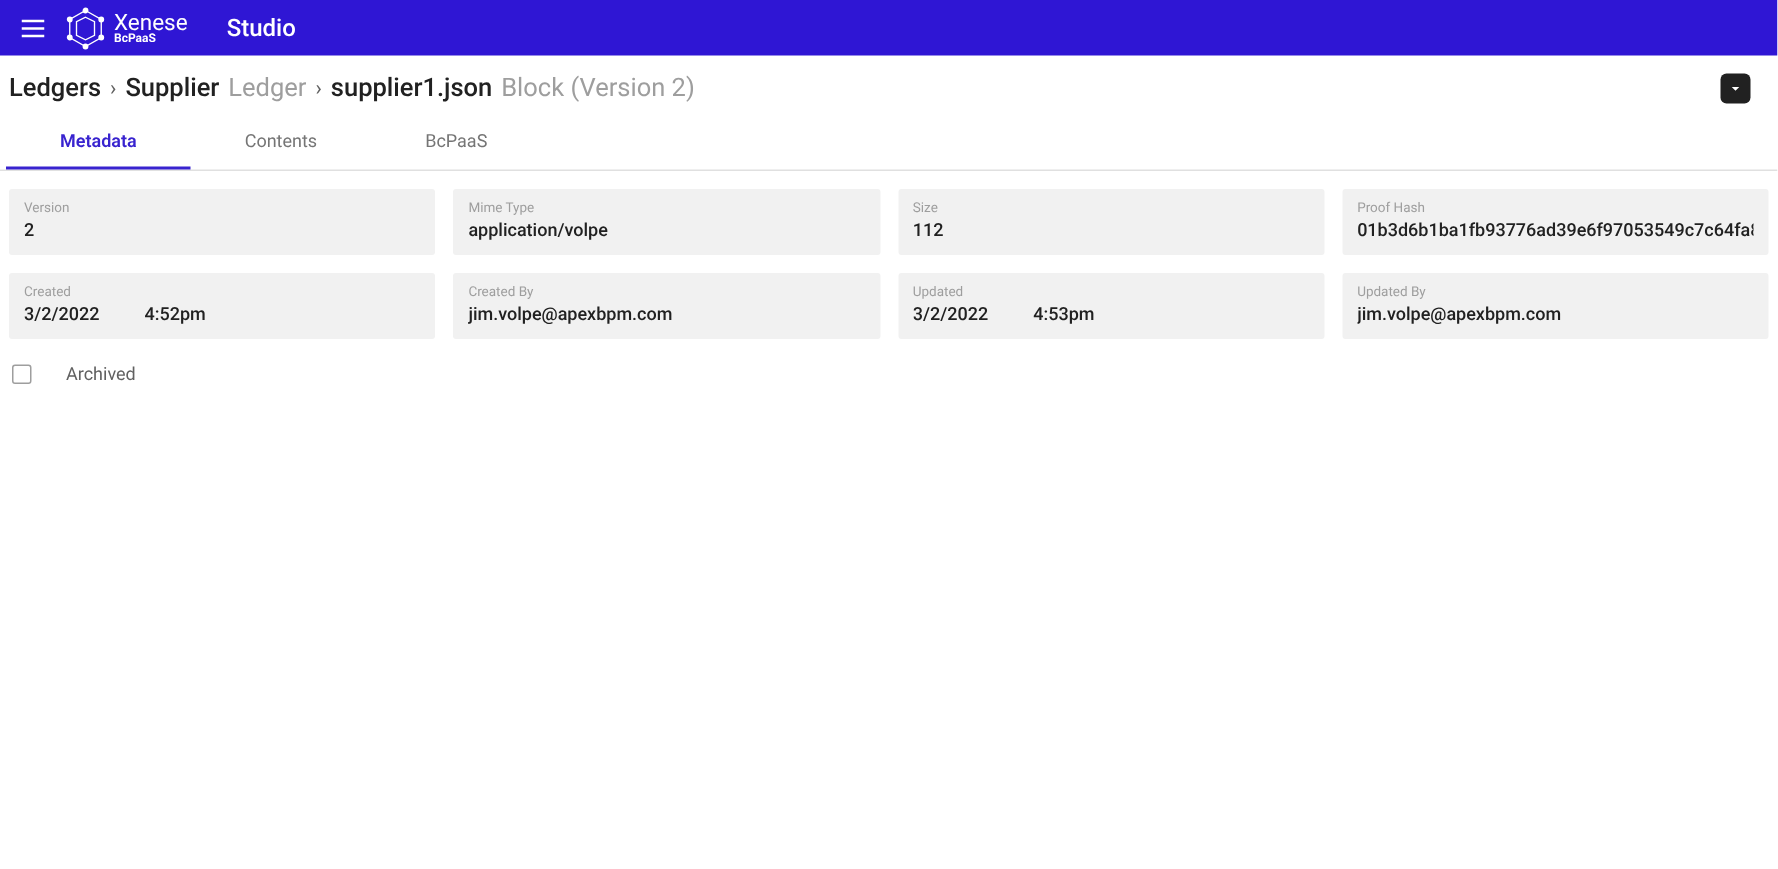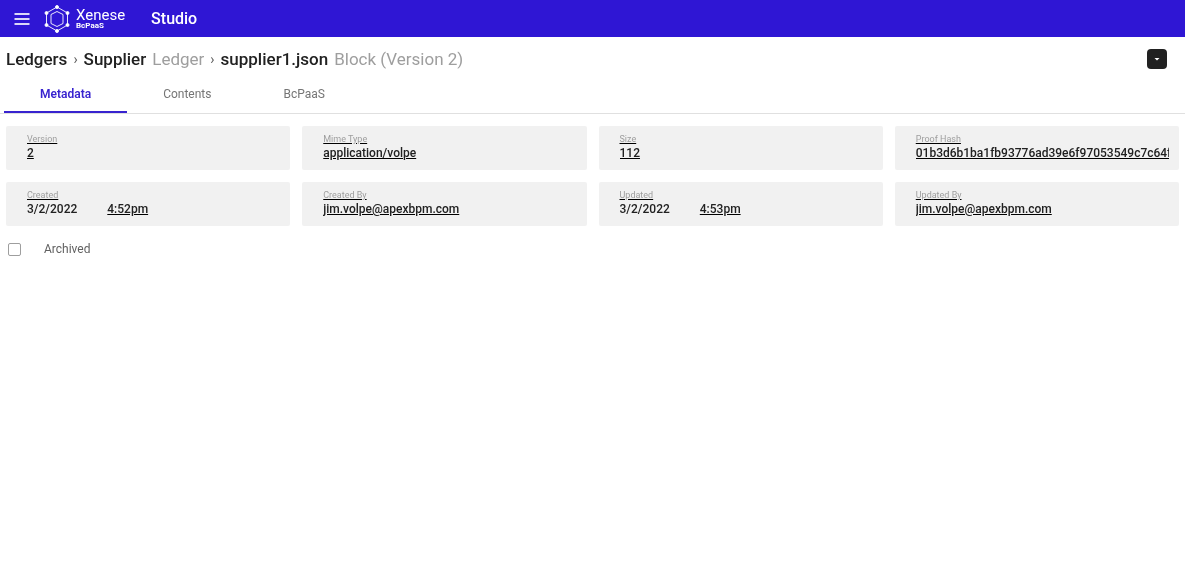--- a/index.html
+++ b/index.html
@@ -118,24 +118,23 @@
       border-bottom: 2px solid #3823cf;
     }
     .metadata-grid {
       display: grid;
       grid-template-columns: repeat(4, 1fr);
       gap: 12px;
       padding: 12px 6px;
     }
     .meta-card {
       background: #f1f1f1;
-      padding: 8px 10px 10px 21px;
+      padding: 8px 10px 10px 10px;
       border-radius: 2px;
       overflow: hidden;
-      text-decoration: underline;
     }
     .meta-label {
       font-size: 9px;
       color: #9e9e9e;
       margin-bottom: 2px;
     }
     .meta-value {
       font-size: 12px;
       color: #212121;
       font-weight: 500;

